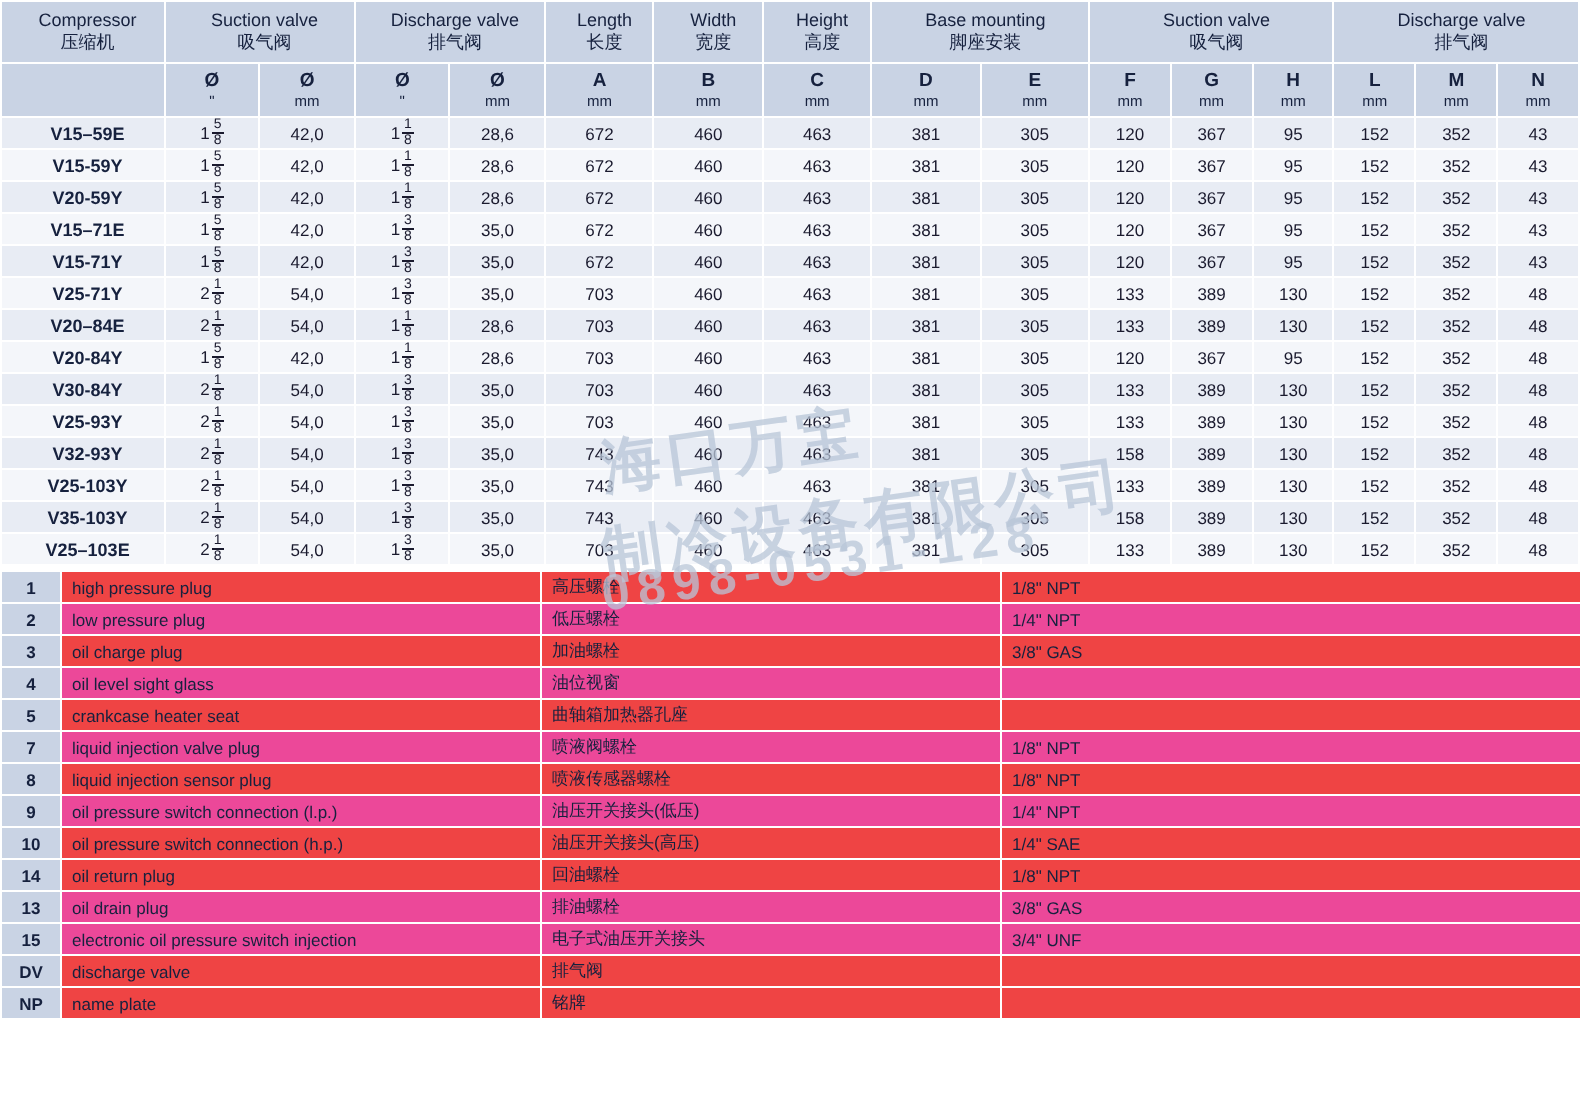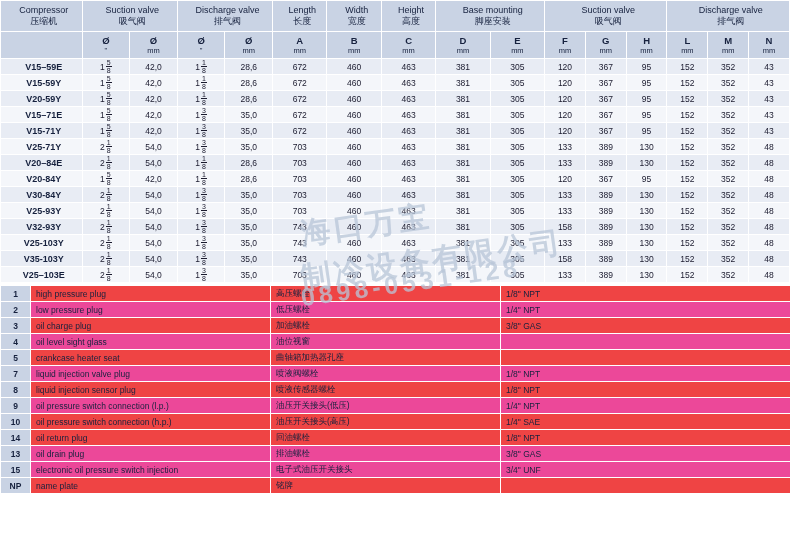--- a/index.html
+++ b/index.html
@@ -580,20 +580,26 @@
           <td>排油螺栓</td>
           <td>3/8" GAS</td>
         </tr>
         <tr class="lrow-b">
           <td class="num">15</td>
           <td>electronic oil pressure switch injection</td>
           <td>电子式油压开关接头</td>
           <td>3/4" UNF</td>
         </tr>
         <tr class="lrow-a">
+          <td class="num">DV</td>
+          <td>discharge valve</td>
+          <td>排气阀</td>
+          <td></td>
+        </tr>
+        <tr class="lrow-a">
           <td class="num">NP</td>
           <td>name plate</td>
           <td>铭牌</td>
           <td></td>
         </tr>
       </tbody>
   </table>
 
   <div class="watermark" id="wm1">海口万宝</div>
   <div class="watermark" id="wm2">制冷设备有限公司</div>

